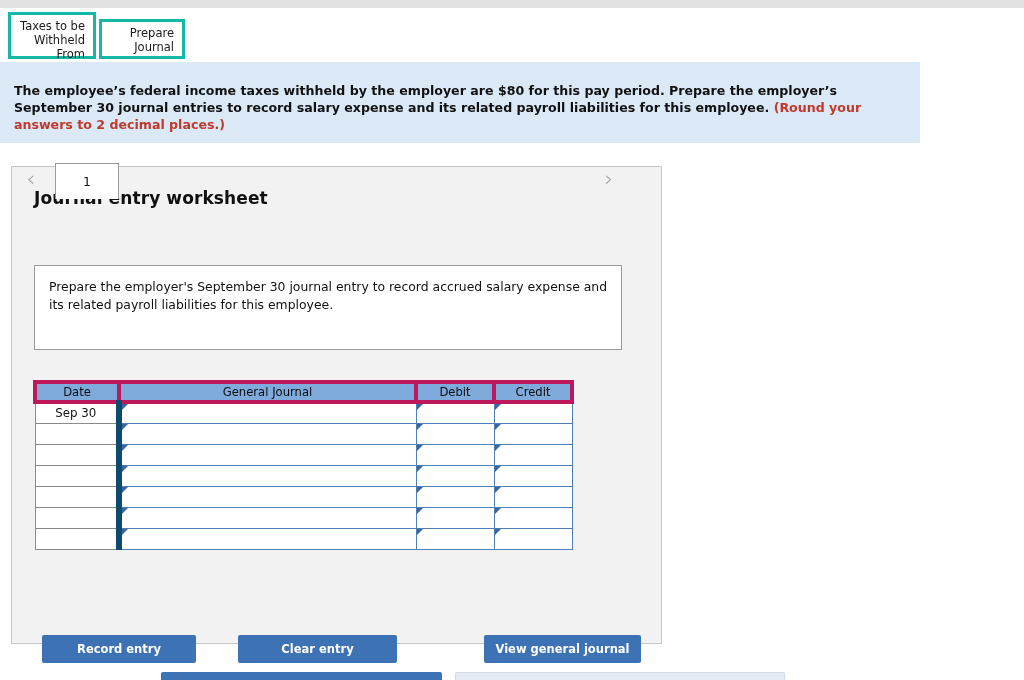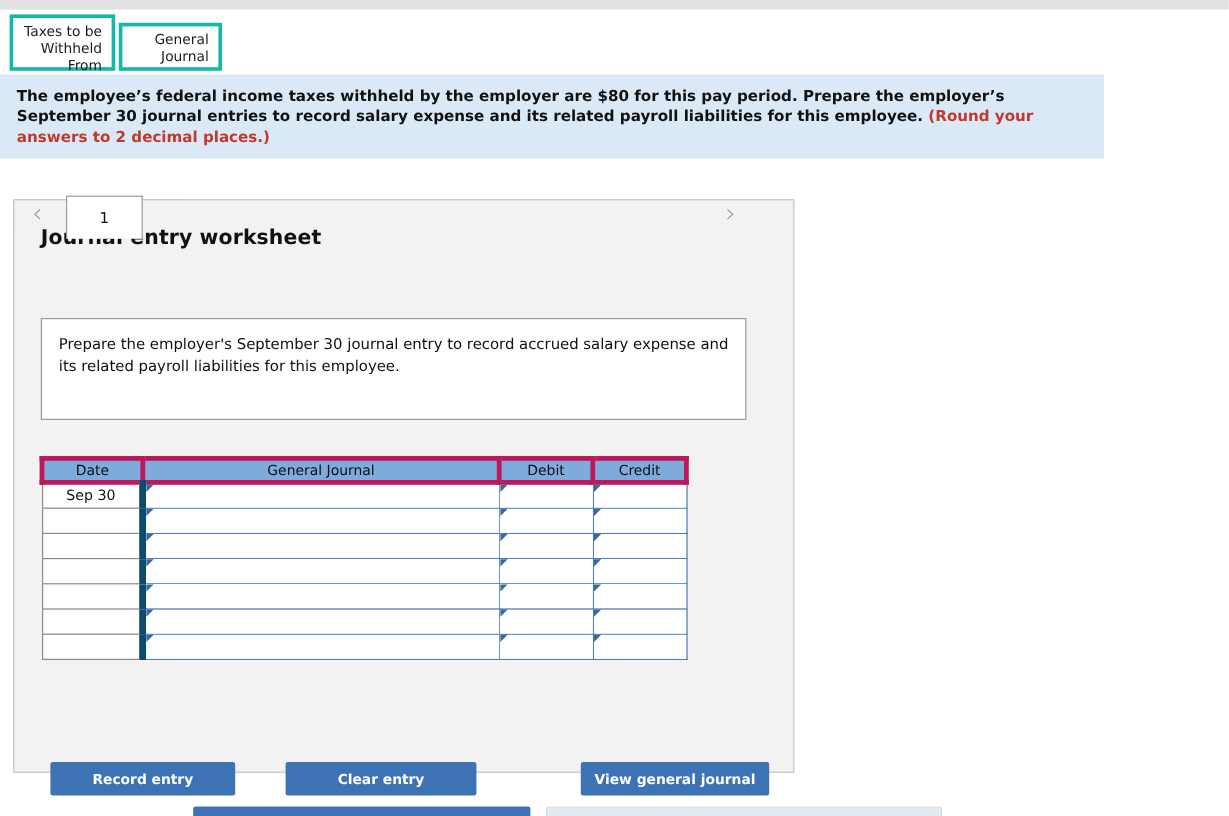--- a/index.html
+++ b/index.html
@@ -35,21 +35,21 @@
     cursor: pointer;
   }
   .tab.t1 { width: 88px; height: 47px; }
   .tab.t2 { width: 86px; height: 40px; margin-left: 3px; }
 
   
   .banner {
     position: absolute; left: 0; top: 62px;
     width: 920px; min-height: 45px;
     background: #dbe9f7;
-    padding: 9px 14px 10px 14px;
+    padding: 20px 14px 10px 14px;
     font-size: 12.6px;
     line-height: 17px;
     color: #111111;
     font-weight: 600;
   }
   .banner .note-red { color: #c0392b; font-weight: 600; }
 
   
   .btn-blue {
     background: #3d72b4;
@@ -188,21 +188,21 @@
 <body>
 
 <div id="root">
 
   <div class="top-strip"></div>
 
   <div class="tabbar">
     <div class="tab t1">Taxes to be
 Withheld From
 Gross Pay</div>
-    <div class="tab t2">General
+    <div class="tab t2">Prepare
 Journal</div>
   </div>
 
   <div class="banner">
     <span>The employee’s federal income taxes withheld by the employer are $80 for this pay period. Prepare the employer’s September 30 journal entries to record salary expense and its related payroll liabilities for this employee. </span><span class="note-red">(Round your answers to 2 decimal places.)</span>
   </div>
 
   <button class="btn-blue btn-view-tx">View transaction list</button>
 
   <div class="panel">

